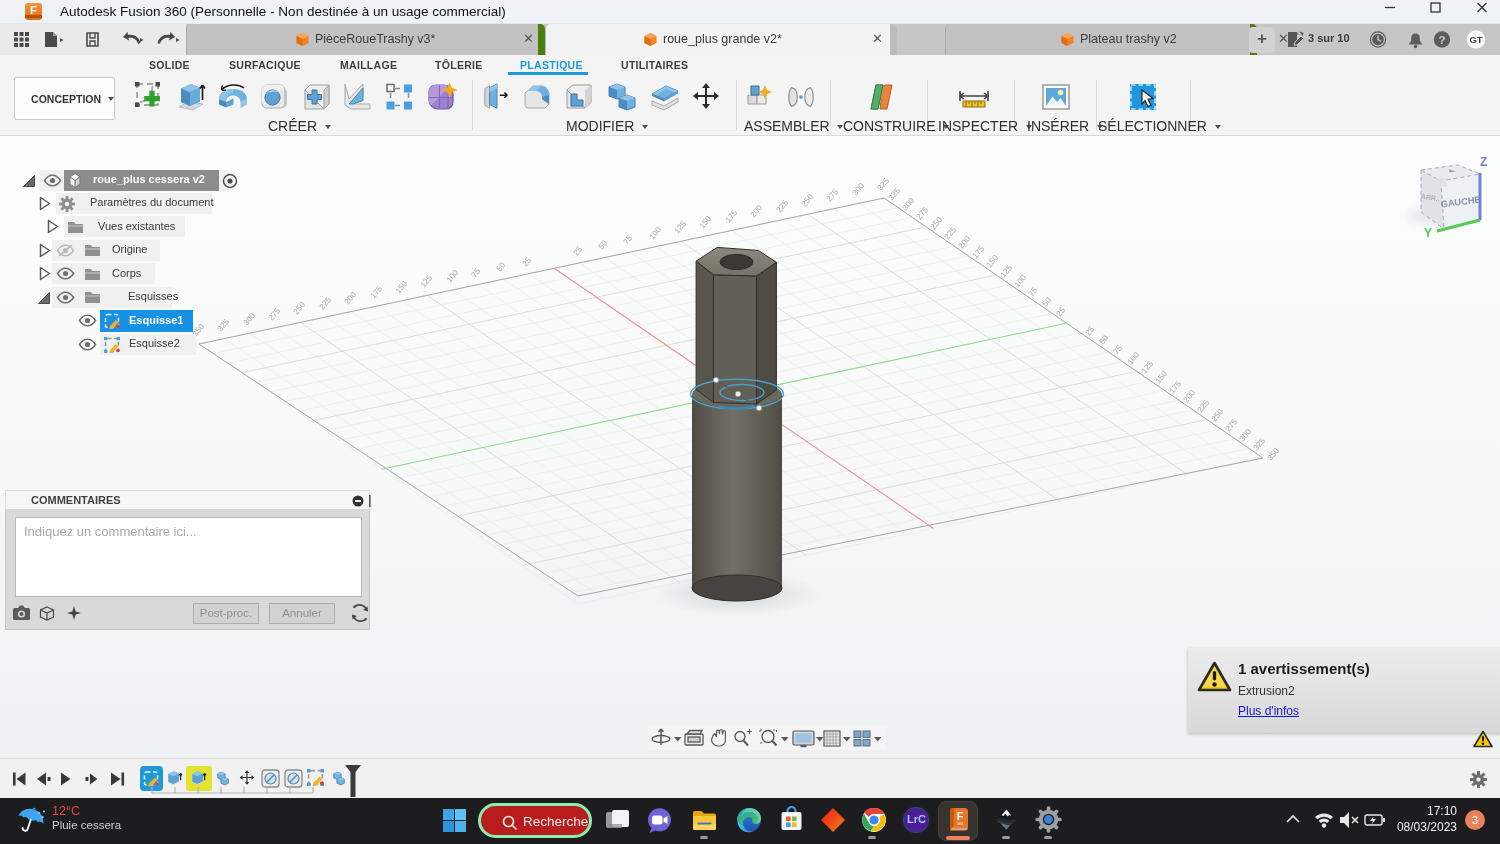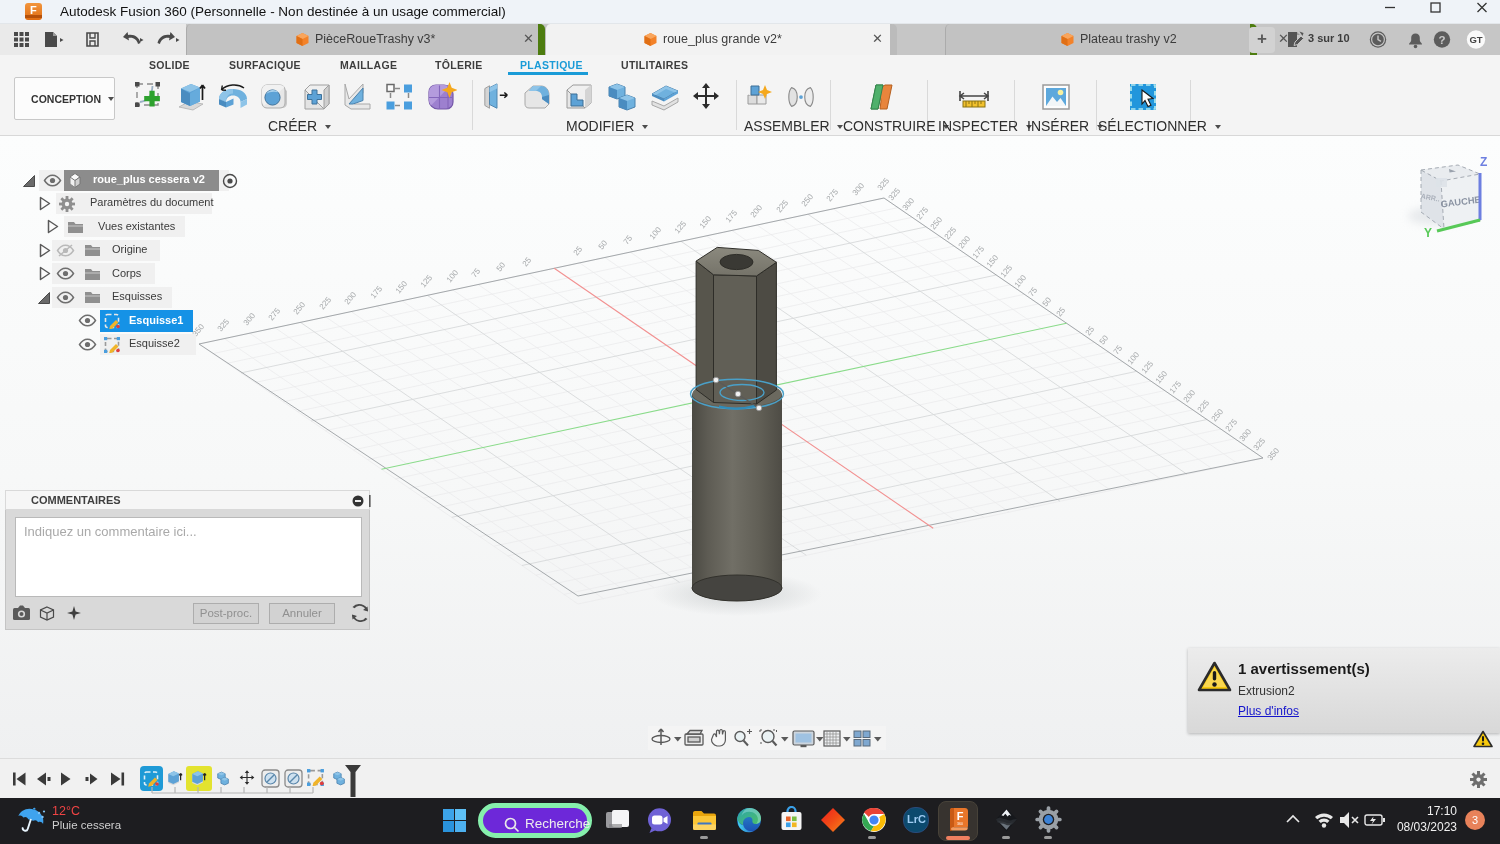--- a/index.html
+++ b/index.html
@@ -472,21 +472,21 @@
           <path d="M12.5 1.5v11h-11z" fill="#6a6a6a" stroke="#4a4a4a" stroke-width="1"></path>
         </svg>
         <svg style="position:absolute;left:56px;top:4px" width="19" height="13" viewBox="0 0 19 13">
           <path d="M1.5 6.5C4 2.5 7 1.2 9.5 1.2s5.5 1.3 8 5.3c-2.5 4-5.5 5.3-8 5.3s-5.5-1.3-8-5.3z" fill="none" stroke="#6e6e6e" stroke-width="1.5"></path>
           <circle cx="9.5" cy="6.5" r="2.6" fill="#6e6e6e"></circle>
         </svg>
         <svg style="position:absolute;left:84px;top:3.5px" width="17" height="14" viewBox="0 0 17 14">
           <path d="M1 2h6l1.5 2H16v9H1z" fill="#8f8f8f"></path>
           <rect x="1" y="5.5" width="15" height="1" fill="#c9c9c9"></rect>
         </svg>
-        <span style="position:absolute;left:112px;top:3.5px">Esquisses</span>
+        <span style="position:absolute;left:128px;top:3.5px">Esquisses</span>
       </div>
       <div class="treerow" style="left:0;top:174px;width:370px">
         <svg style="position:absolute;left:78px;top:4px" width="19" height="13" viewBox="0 0 19 13">
           <path d="M1.5 6.5C4 2.5 7 1.2 9.5 1.2s5.5 1.3 8 5.3c-2.5 4-5.5 5.3-8 5.3s-5.5-1.3-8-5.3z" fill="none" stroke="#6e6e6e" stroke-width="1.5"></path>
           <circle cx="9.5" cy="6.5" r="2.6" fill="#6e6e6e"></circle>
         </svg>
         <div style="position:absolute;left:100px;top:-0.5px;width:93px;height:22px;background:#1592e6"></div>
         <svg style="position:absolute;left:104px;top:3px" width="17" height="16" viewBox="0 0 17 16">
           <rect x="1.5" y="1.5" width="13" height="13" rx="2" fill="none" stroke="#e8e8e8" stroke-width="1.6" stroke-dasharray="4 2.5"></rect>
           <path d="M6 13l6-6 2.5 2.5-6 6-3.3.8z" fill="#f0b429"></path>
@@ -726,21 +726,21 @@
       </g>
 </svg>
 <div style="position:absolute;left:52px;top:6px;font-size:12.5px;color:#ef4444">12°C</div>
 <div style="position:absolute;left:52px;top:21px;font-size:11.5px;color:#cfcfcf">Pluie cessera</div>
 <svg style="position:absolute;left:443px;top:11px" width="23" height="23" viewBox="0 0 23 23">
 <rect x="0" y="0" width="11" height="11" fill="#3ca3e8"></rect>
       <rect x="12" y="0" width="11" height="11" fill="#5ec0f5"></rect>
 <rect x="0" y="12" width="11" height="11" fill="#2a93dc"></rect>
       <rect x="12" y="12" width="11" height="11" fill="#4db0ee"></rect>
 </svg>
-<div style="position:absolute;left:478px;top:5px;width:114px;height:35px;background:#6d28d9;border:5px solid #86efac;border-radius:18px">
+<div style="position:absolute;left:478px;top:5px;width:114px;height:35px;background:#b91c1c;border:3px solid #86efac;border-radius:18px">
  <svg style="position:absolute;left:21px;top:9px" width="16" height="16" viewBox="0 0 16 16">
         <circle cx="6.5" cy="6.5" r="5" fill="none" stroke="#e8e8e8" stroke-width="1.7"></circle>
         <path d="M10.5 10.5l4 4" stroke="#e8e8e8" stroke-width="1.7"></path>
       </svg>
  <div style="position:absolute;left:42px;top:8px;font-size:13.5px;color:#ededed">Recherche</div>
 </div>
 <svg style="position:absolute;left:605px;top:10px" width="25" height="25" viewBox="0 0 25 25">
       <rect x="1" y="4" width="16" height="16" rx="2" fill="#9a9a9e"></rect>
       <rect x="7" y="2" width="17" height="17" rx="2" fill="#f4f4f6"></rect>
       <rect x="7" y="2" width="17" height="17" rx="2" fill="none"></rect>
@@ -800,21 +800,21 @@
       <path d="M13 1l12 12-12 12L1 13z" fill="url(#dg)"></path>
     </svg>
 <svg style="position:absolute;left:861px;top:9px" width="26" height="26" viewBox="0 0 48 48">
 <circle cx="24" cy="24" r="22" fill="#fff"></circle>
 <path d="M24 2a22 22 0 0119.05 11H24a11 11 0 00-9.53 5.5L5.42 9.5A22 22 0 0124 2z" fill="#ea4335"></path>
 <path d="M2 24a22 22 0 013.42-11.5l9.05 15.68A11 11 0 0024 35l-5.5 9.3A22 22 0 012 24z" fill="#34a853"></path>
 <path d="M43.05 13A22 22 0 0118.5 44.3L24 35a11 11 0 009.53-16.5z" fill="#fbbc05"></path>
 <circle cx="24" cy="24" r="9.5" fill="#4285f4" stroke="#fff" stroke-width="2"></circle>
 </svg>
 <div style="position:absolute;left:868px;top:38px;width:8px;height:3px;border-radius:2px;background:#9a9a9a"></div>
-<div style="position:absolute;left:903px;top:9px;width:26px;height:26px;background:#0c4a6e;border:1.5px solid #2a4a7a;border-radius:12px">
+<div style="position:absolute;left:903px;top:9px;width:26px;height:26px;background:#4c1d95;border:1.5px solid #2a4a7a;border-radius:12px">
       <span style="position:absolute;left:3px;top:5px;font-size:11px;font-weight:bold;color:#9ecbf2">LrC</span>
     </div>
 <div style="position:absolute;left:938px;top:3px;width:40px;height:40px;background:#37332f;border:1px solid #474239;border-radius:8px"></div>
 <svg style="position:absolute;left:946px;top:9px" width="25" height="25" viewBox="0 0 25 25">
       <path d="M4 3c0-1 .8-2 2-2h13c1.6 0 3 1.3 3 3v15c0 .8-.5 1.2-1.2 1.2H7c-1.2 0-2 .7-2 1.8H4z" fill="#e8762a"></path>
       <path d="M4 3c0-1 .8-2 2-2h2v21c-1.2 0-2 .7-2 1.8H4z" fill="#c95a14"></path>
       <path d="M5 22c0-1 .8-1.8 2-1.8h14.8c.2 2-.8 3.3-2.8 3.3H7c-1.2 0-2-.6-2-1.5z" fill="#f29b5f"></path>
       <text x="14" y="13" font-size="11" font-weight="bold" fill="#fff" text-anchor="middle" font-family="Liberation Sans,sans-serif">F</text>
       <text x="14" y="18" font-size="3.5" fill="#fff" text-anchor="middle" font-family="Liberation Sans,sans-serif">360</text>
     </svg>

